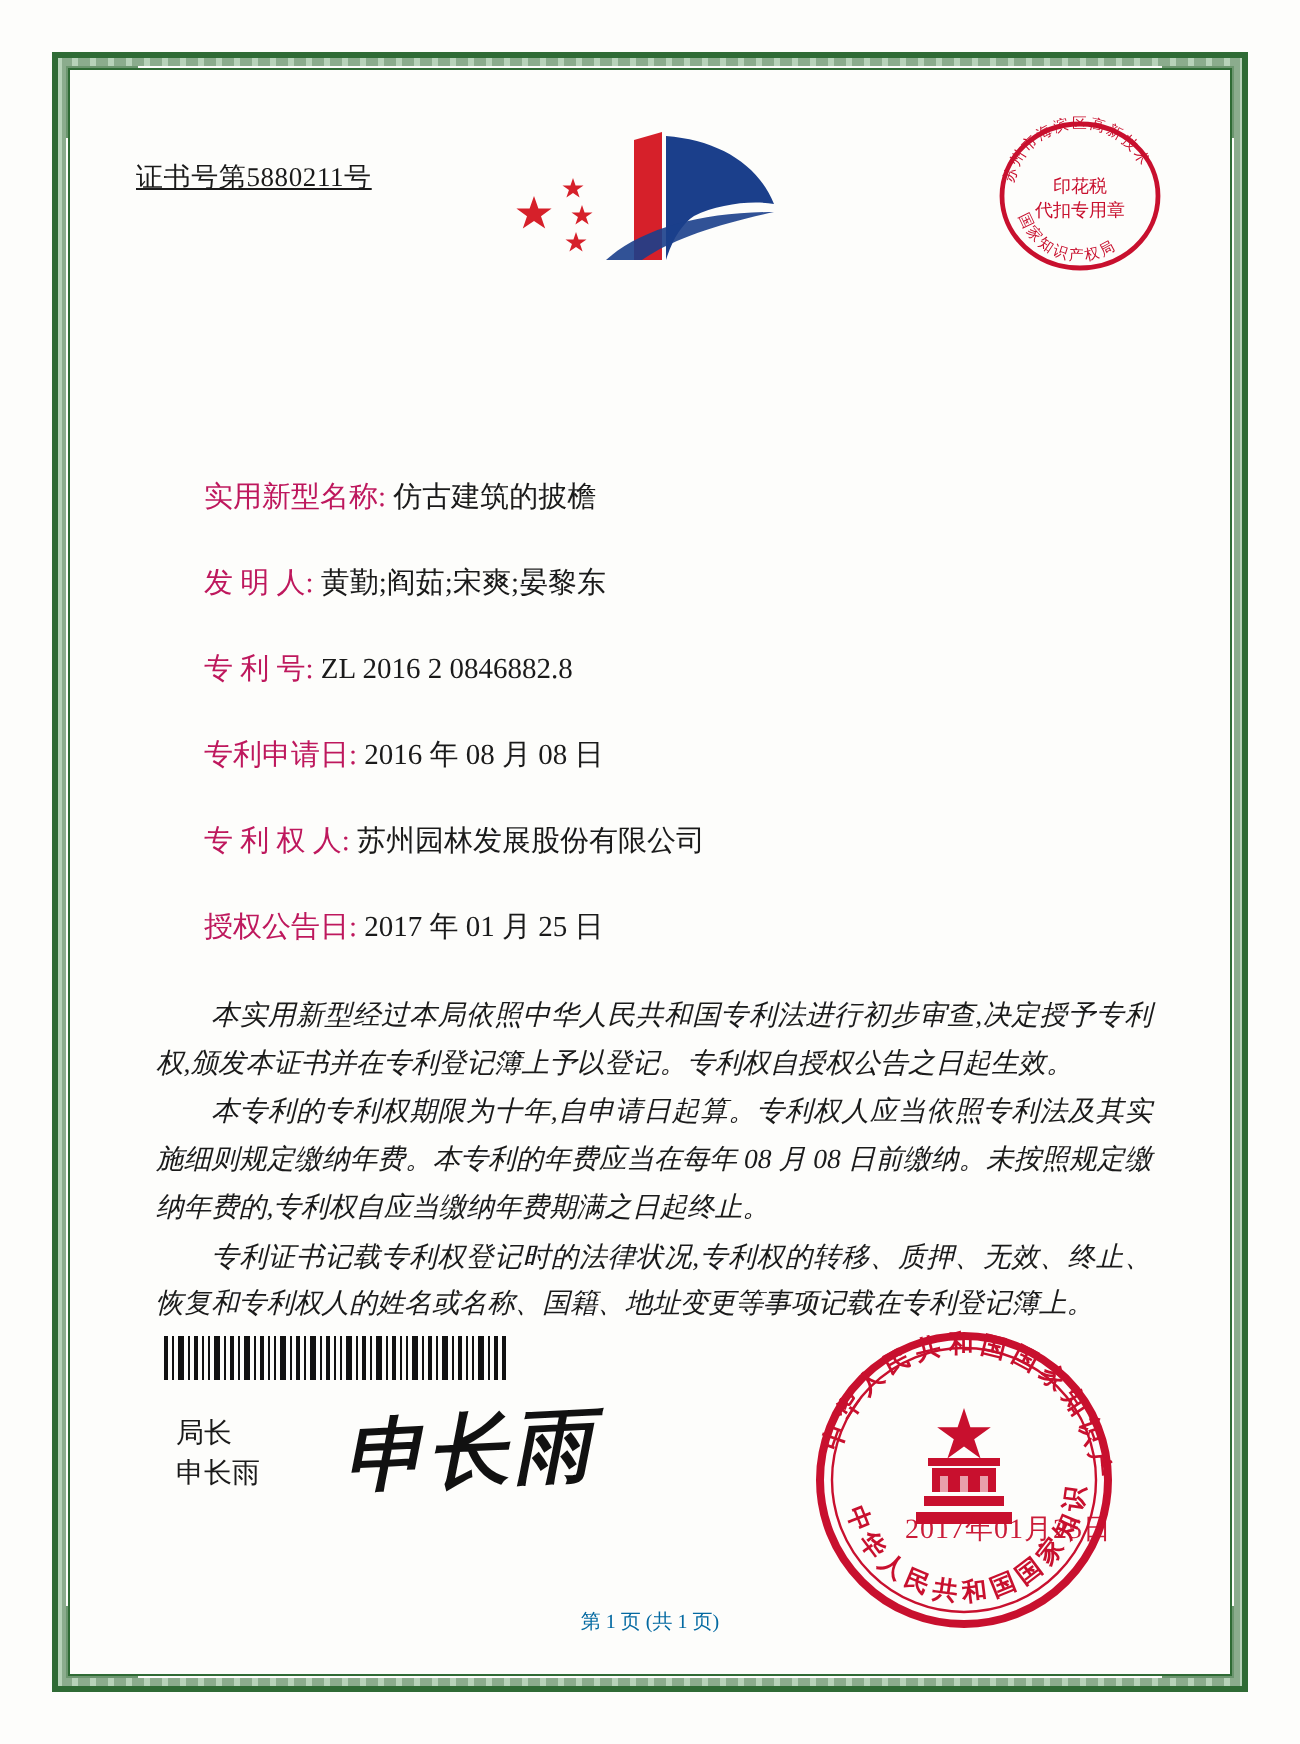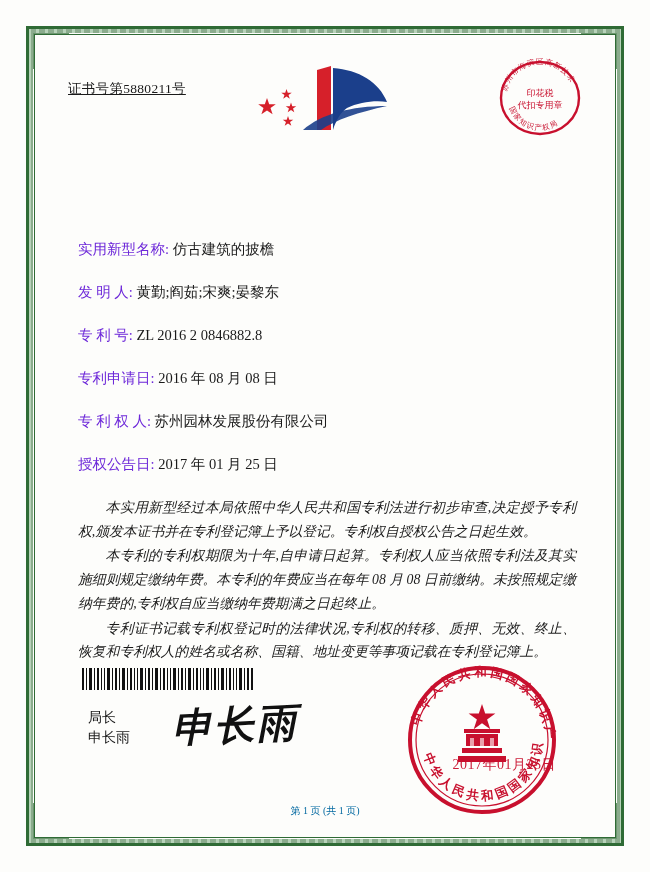--- a/index.html
+++ b/index.html
@@ -135,21 +135,22 @@
     top: 190px;
   }
   .field-row {
     font-size: 14.5px;
     line-height: 1.55;
     margin-bottom: 20.5px;
     white-space: nowrap;
   }
   .field-label {
     display: inline-block;
-    color: #6d28d9;
+    color: #be185d;
+    margin-left: 24px;
   }
   .field-value {
     display: inline-block;
     color: #1a1a1a;
     text-align: right;
   }
 
   
   .paragraphs {
     position: absolute;

